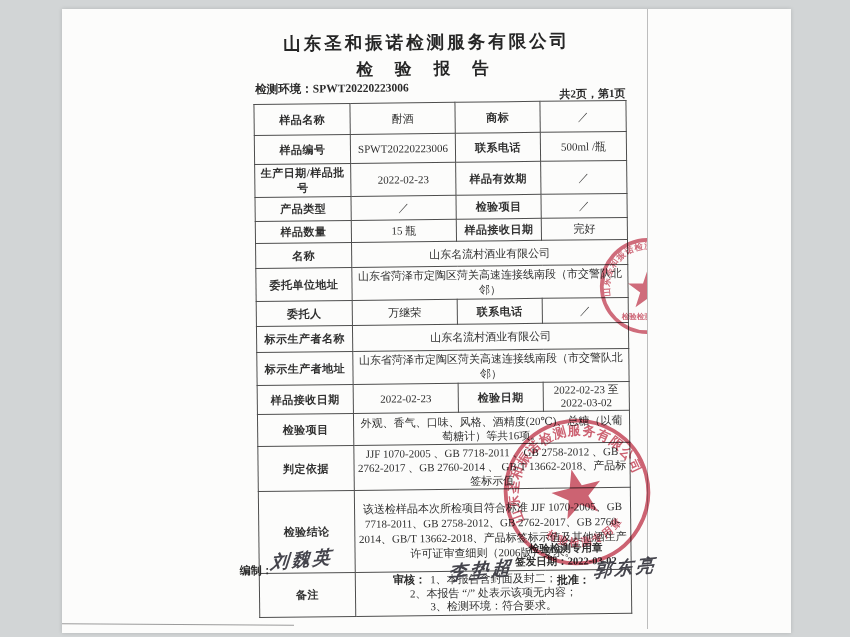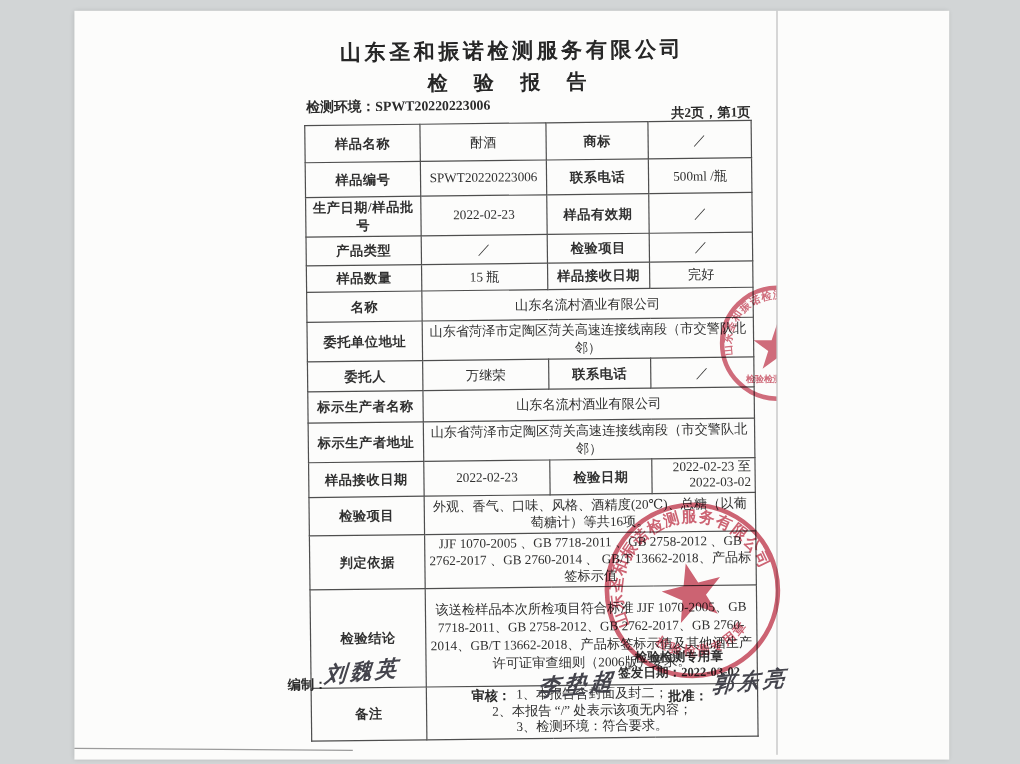--- a/index.html
+++ b/index.html
@@ -46,21 +46,21 @@
   td.lbl{font-weight:600;letter-spacing:.5px;}
   td.left{text-align:left;padding:2px 7px;line-height:14px;}
   tr.h30 td{height:28px} tr.h28 td{height:26px} tr.h23 td{height:21px}
   tr.h21 td{height:19px} tr.h24 td{height:22px} tr.h26 td{height:24px}
   tr.h25 td{height:23px} tr.h27 td{height:25px} tr.h31 td{height:29px}
   tr.h32 td{height:30px} tr.h81 td{height:79px} tr.h35 td{height:33px}
   td.conclusion{position:relative;vertical-align:top;text-align:left;padding:3px 8px;line-height:15px;}
   .stamp-note{position:absolute;right:28px;bottom:14px;font-size:10.5px;font-weight:600;}
   .issue-date{position:absolute;right:14px;bottom:1px;font-size:10.5px;font-weight:600;}
   .remarks div{line-height:13.5px;}
-  .two-line{line-height:13px;text-align:right;}
+  .two-line{line-height:13px;}
   
   .sig-label{position:absolute;font-size:11px;font-weight:700;}
   .sig-name{
     position:absolute;font-size:17px;font-style:italic;font-weight:600;
     color:#44444c;letter-spacing:3px;white-space:nowrap;
     transform:rotate(-5deg) skewX(-10deg);
   }
   
   .stamp-main{position:absolute;left:438px;top:406px;width:154px;height:154px;
     transform:rotate(-14deg);opacity:.85;z-index:6;mix-blend-mode:multiply;}

